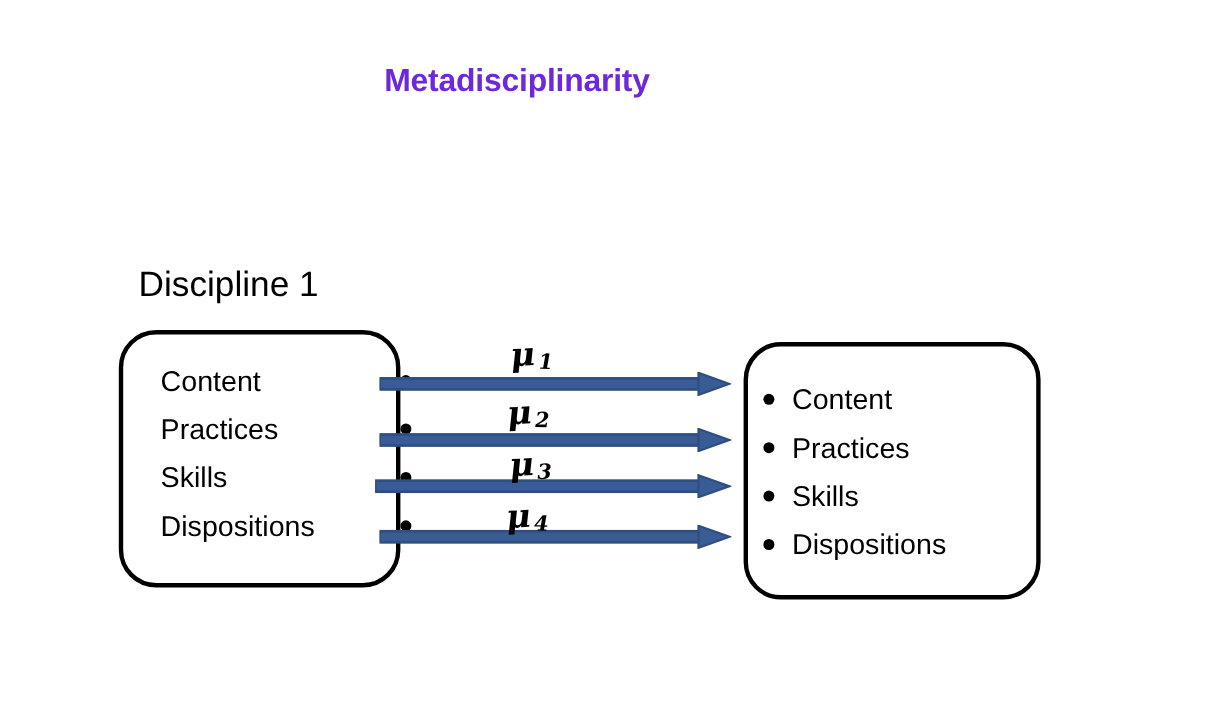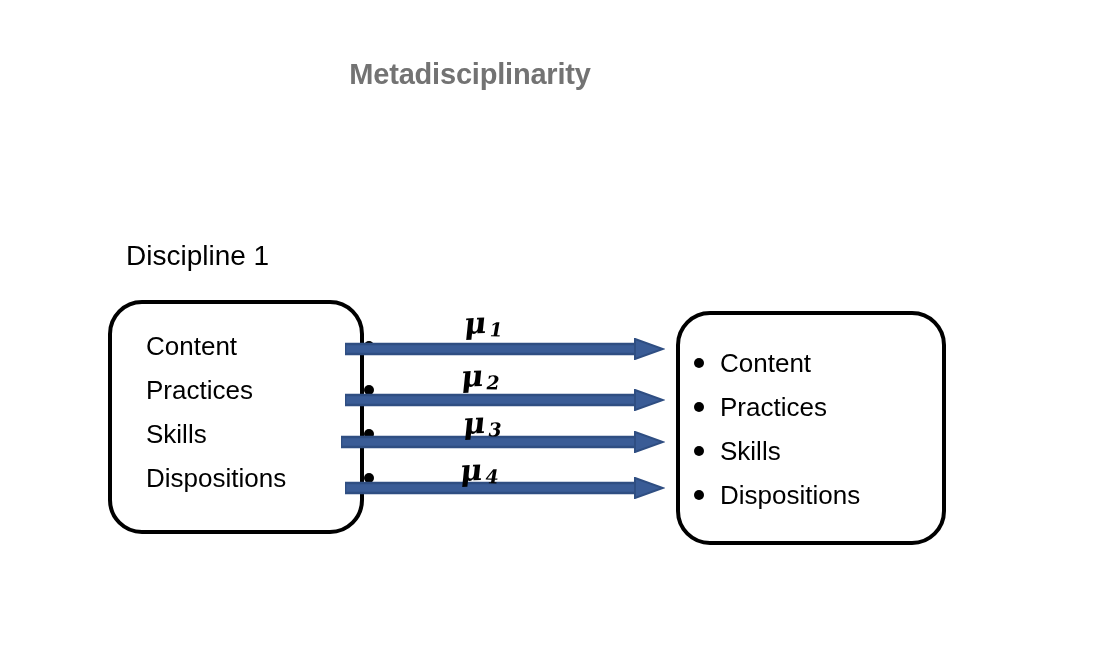--- a/index.html
+++ b/index.html
@@ -18,28 +18,28 @@
 
   
   #title {
     position: absolute;
     left: 0;
     top: 58px;
     width: 940px;
     text-align: center;
     font-size: 29px;
     font-weight: bold;
-    color: #737373;
+    color: #6d28d9;
     letter-spacing: -0.2px;
   }
 
   
   .discipline-caption {
     position: absolute;
-    font-size: 28px;
+    font-size: 32px;
     color: #000000;
     white-space: nowrap;
   }
   #caption-left  { left: 126px; top: 240px; }
   #caption-right { left: 697px; top: 240px; }
 
   
   .disc-box {
     position: absolute;
     border: 4px solid #000000;

